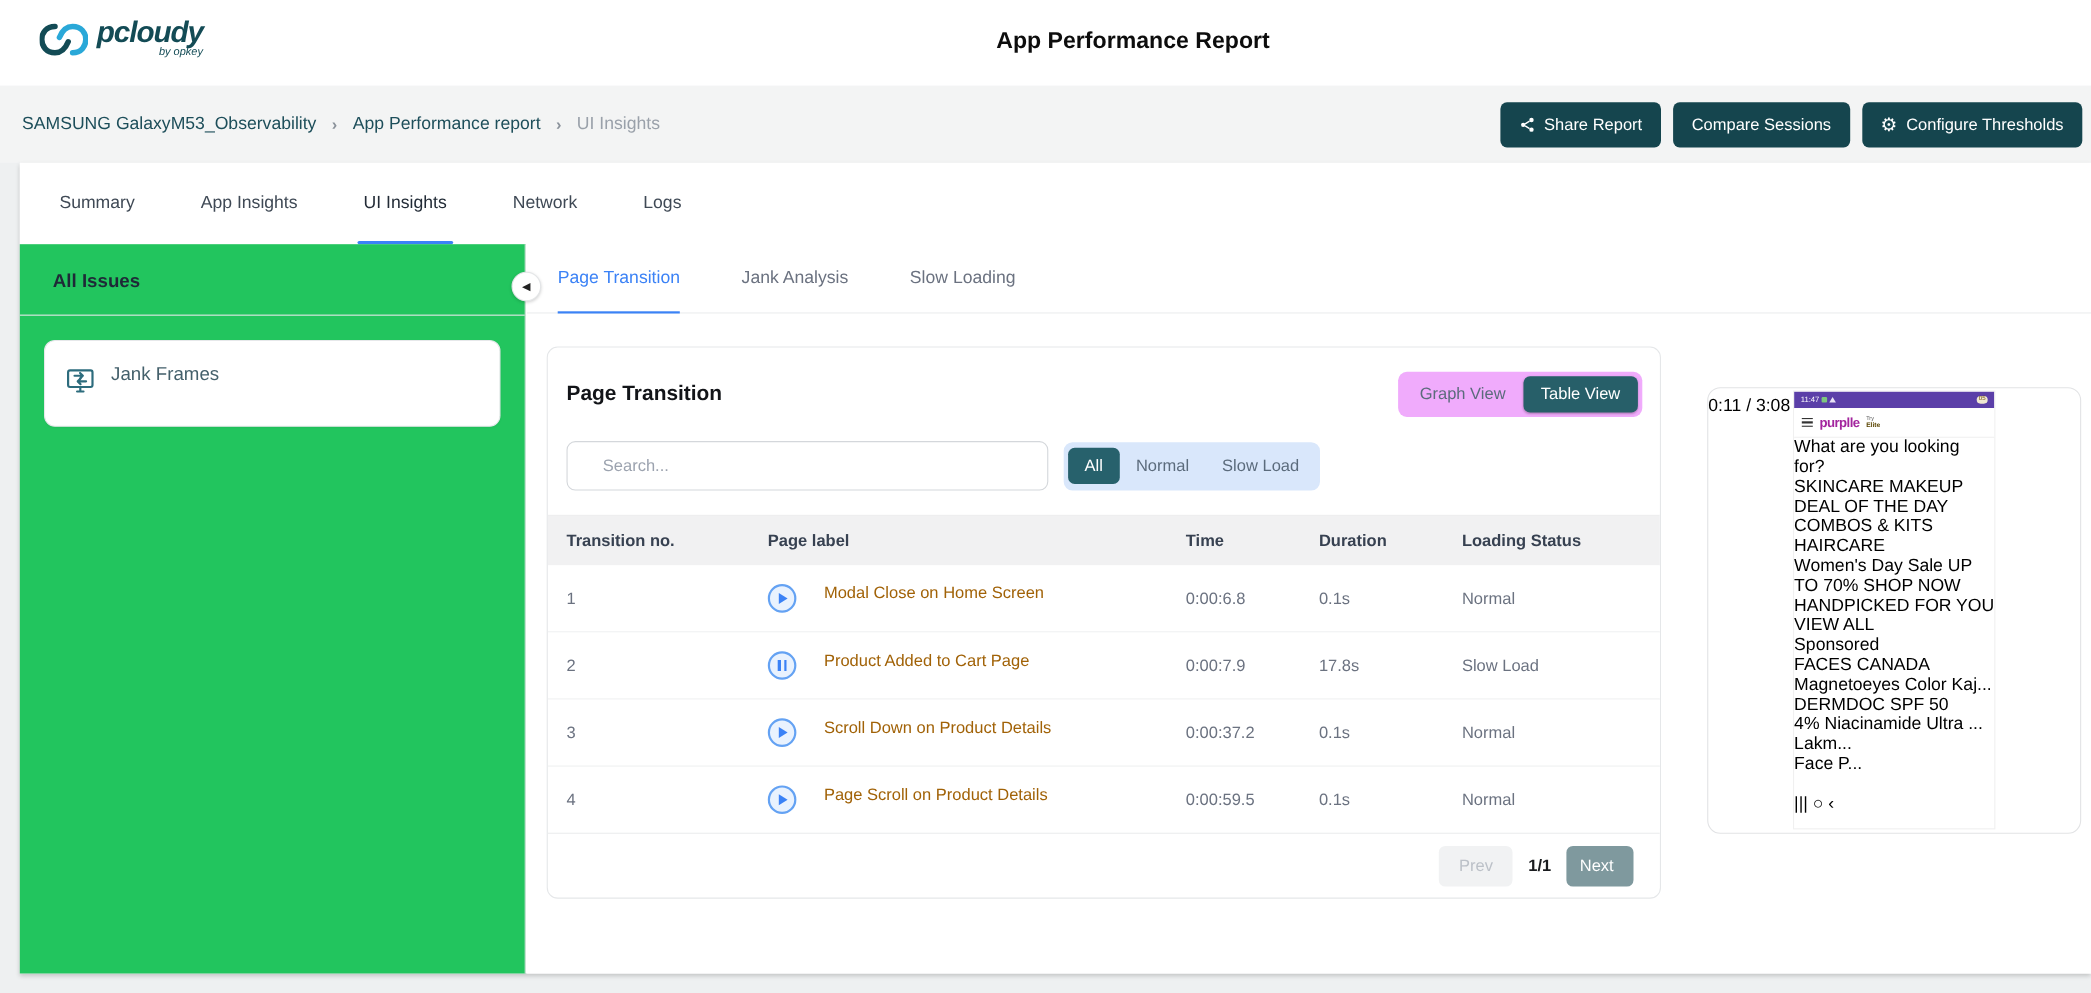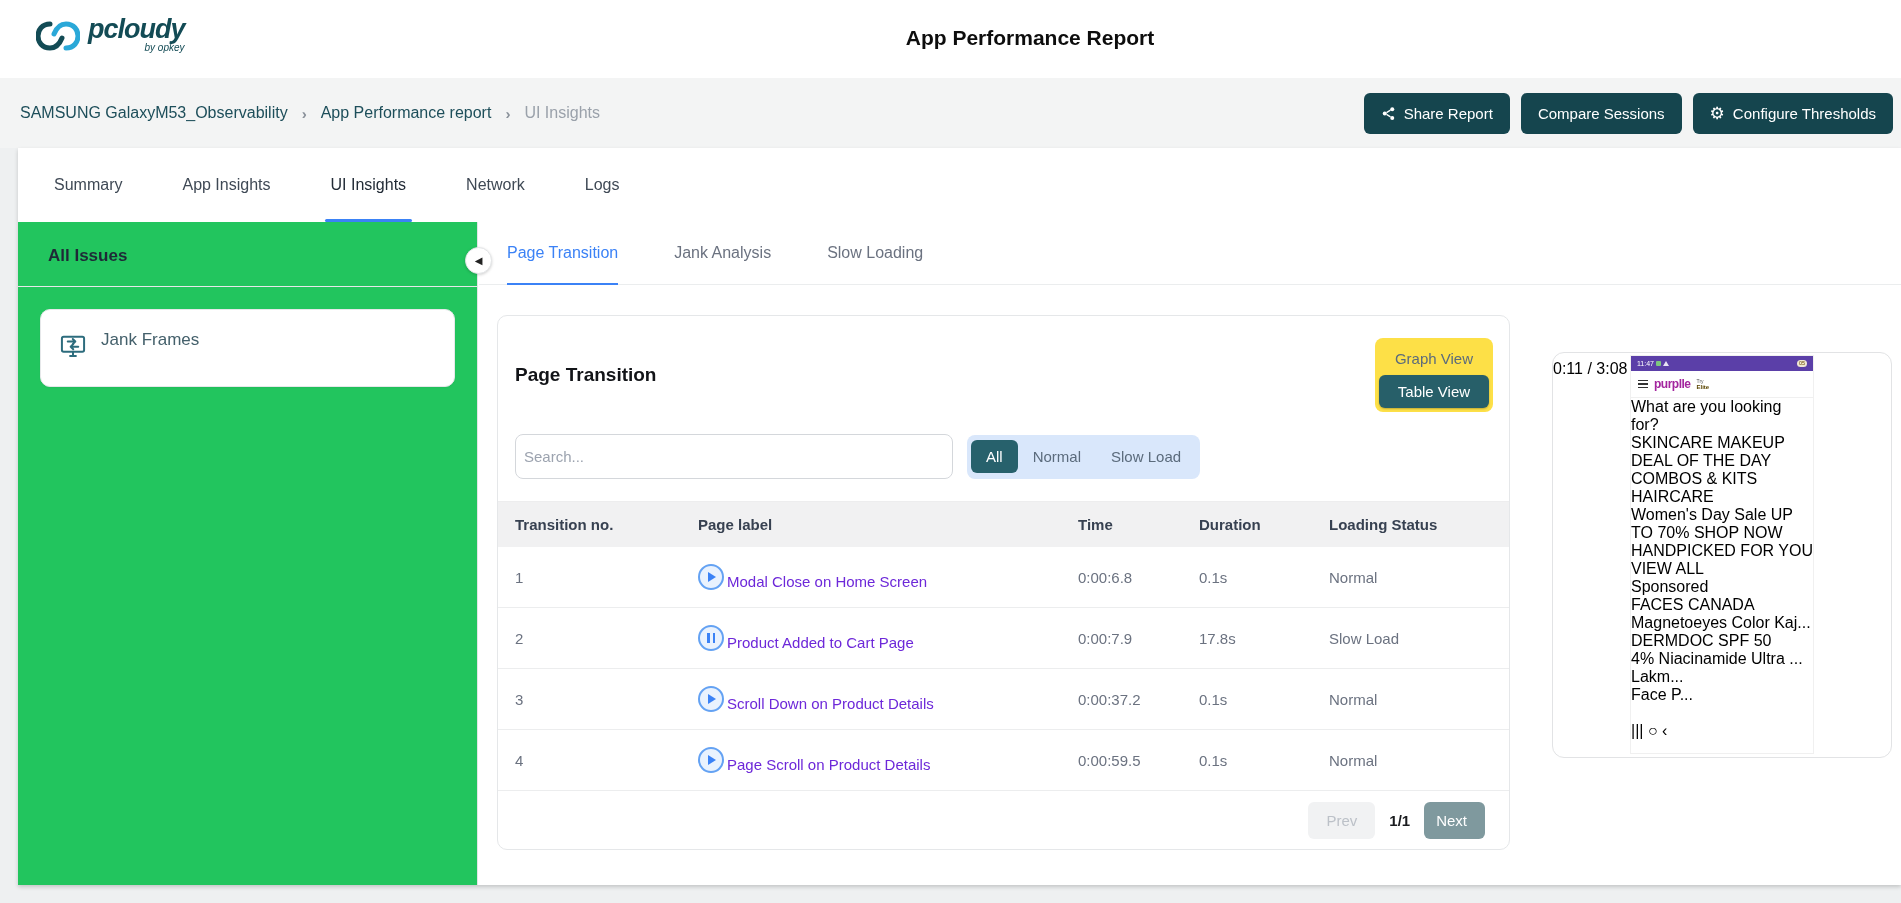--- a/index.html
+++ b/index.html
@@ -47,34 +47,34 @@
   .content { position:absolute; top:74px; left:461px; right:0; bottom:0; background:#fff; }
   .subtabs { height:63px; display:flex; align-items:stretch; padding-left:28px; gap:56px; border-bottom:1px solid #ebedee; }
   .subtab { display:flex; align-items:center; font-size:16px; color:#6b7280; cursor:pointer; position:relative; }
   .subtab.active { color:#3b82f6; }
   .subtab.active::after { content:""; position:absolute; left:0; right:0; bottom:-1px; height:2px; background:#3b82f6; }
 
   
   .table-card { position:absolute; left:18px; top:93px; width:1013px; background:#fff; border:1px solid #e5e7e9; border-radius:10px; overflow:hidden; }
   .card-head { display:flex; justify-content:space-between; align-items:center; padding:22px 16px 18px 17px; }
   .card-title { font-size:19px; font-weight:bold; color:#121418; }
-  .view-toggle { display:flex; background:#fde047; border-radius:8px; padding:4px;flex-direction:column; }
+  .view-toggle { display:flex; background:#f0abfc; border-radius:8px; padding:4px; }
   .view-btn { font-size:15px; color:#5b6b7c; padding:8px 16px; border:none; background:transparent; border-radius:6px; cursor:pointer; font-family:inherit; }
   .view-btn.active { background:#275f69; color:#fff; box-shadow:0 1px 2px rgba(0,0,0,.25); }
 
   .filter-row { display:flex; align-items:center; gap:14px; padding:4px 16px 22px 17px; border-bottom:1px solid #ededee; }
-  .search-input { width:438px; height:45px; border:1px solid #d4d7db; border-radius:8px; padding:0 8px; font-size:15px; color:#374151; font-family:inherit; outline:none; }
+  .search-input { width:438px; height:45px; border:1px solid #d4d7db; border-radius:8px; padding:0 32px; font-size:15px; color:#374151; font-family:inherit; outline:none; }
   .search-input::placeholder { color:#9ca3af; }
   .seg-group { display:flex; align-items:center; background:#d9e7fb; border-radius:8px; padding:4px; height:44px; }
   .seg-btn { font-size:15px; color:#5b6b7c; padding:8px 15px; border:none; background:transparent; border-radius:6px; cursor:pointer; font-family:inherit; }
   .seg-btn.active { background:#27616c; color:#fff; }
 
   .t-head { display:grid; grid-template-columns:183px 380px 121px 130px 1fr; align-items:center; height:45px; background:#f1f1f2; padding-left:17px; font-size:15px; font-weight:600; color:#374151; }
   .t-row { display:grid; grid-template-columns:183px 380px 121px 130px 1fr; align-items:center; height:61px; padding-left:17px; font-size:15px; color:#6b7280; border-bottom:1px solid #ecedee; background:#fff; }
-  .t-label { display:flex; align-items:flex-end; gap:3px; color:#6d28d9; }
+  .t-label { display:flex; align-items:flex-start; gap:25px; color:#a16207; }
   .av-icon { width:26px; height:26px; border-radius:50%; border:2px solid #64a2f3; background:#e9f2fe; display:flex; align-items:center; justify-content:center; cursor:pointer; flex:0 0 auto; }
   .av-icon.play::before { content:""; display:block; margin-left:2px; border-style:solid; border-width:5px 0 5px 8px; border-color:transparent transparent transparent #3b82f6; }
   .av-icon.pause::before, .av-icon.pause::after { content:""; display:block; width:2.5px; height:10px; background:#3b82f6; }
   .av-icon.pause::before { margin-right:3px; }
 
   .card-footer { display:flex; justify-content:flex-end; align-items:center; gap:14px; height:58px; padding:0 24px; }
   .pg-btn { font-size:15px; border:none; border-radius:6px; padding:10px 18px; cursor:pointer; font-family:inherit; }
   .pg-prev { background:#f1f2f3; color:#bcc1c8; }
   .pg-info { font-size:15px; font-weight:bold; color:#1a1c1f; }
   .pg-next { background:#7f999e; color:#fff;padding-left:12px; }

